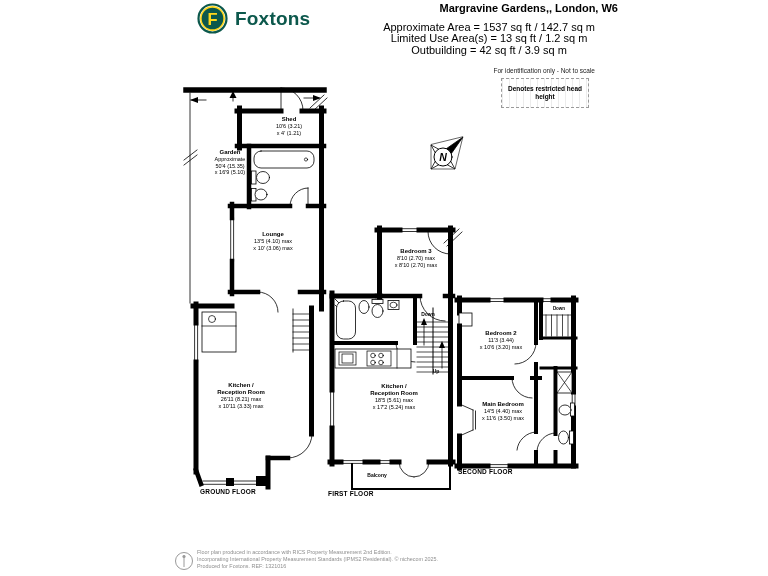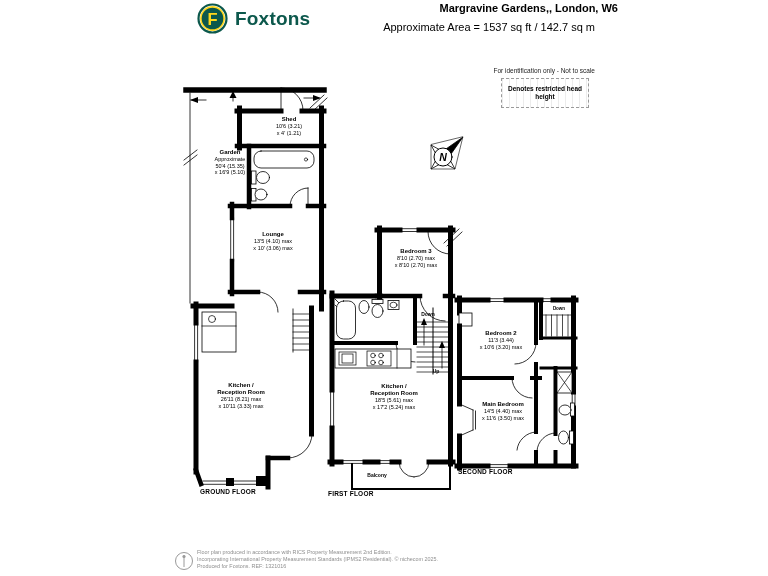--- a/index.html
+++ b/index.html
@@ -37,20 +37,22 @@
       <circle cx="15.5" cy="15.5" r="11.6" fill="#0c584c" stroke="#ffd71c" stroke-width="1.6"></circle>
       <text x="15.5" y="21.5" text-anchor="middle" font-family="Liberation Sans, sans-serif" font-size="16.5" font-weight="700" fill="#ffd71c">F</text>
     </svg>
     <span class="brandname">Foxtons</span>
   </div>
 
   <div class="title">Margravine Gardens,, London, W6</div>
 
   <div class="areas">
     <div>Approximate Area = 1537 sq ft / 142.7 sq m</div>
+    <div>Limited Use Area(s) = 13 sq ft / 1.2 sq m</div>
+    <div>Outbuilding = 42 sq ft / 3.9 sq m</div>
   </div>
   <div class="disc">For identification only - Not to scale</div>
 
   <div class="legend">
     <span>Denotes restricted head height</span>
   </div>
 
   <svg class="abs" style="left:0;top:0;" width="768" height="576" viewBox="0 0 768 576">
     <g stroke="#000" fill="none" stroke-linecap="square">
 

